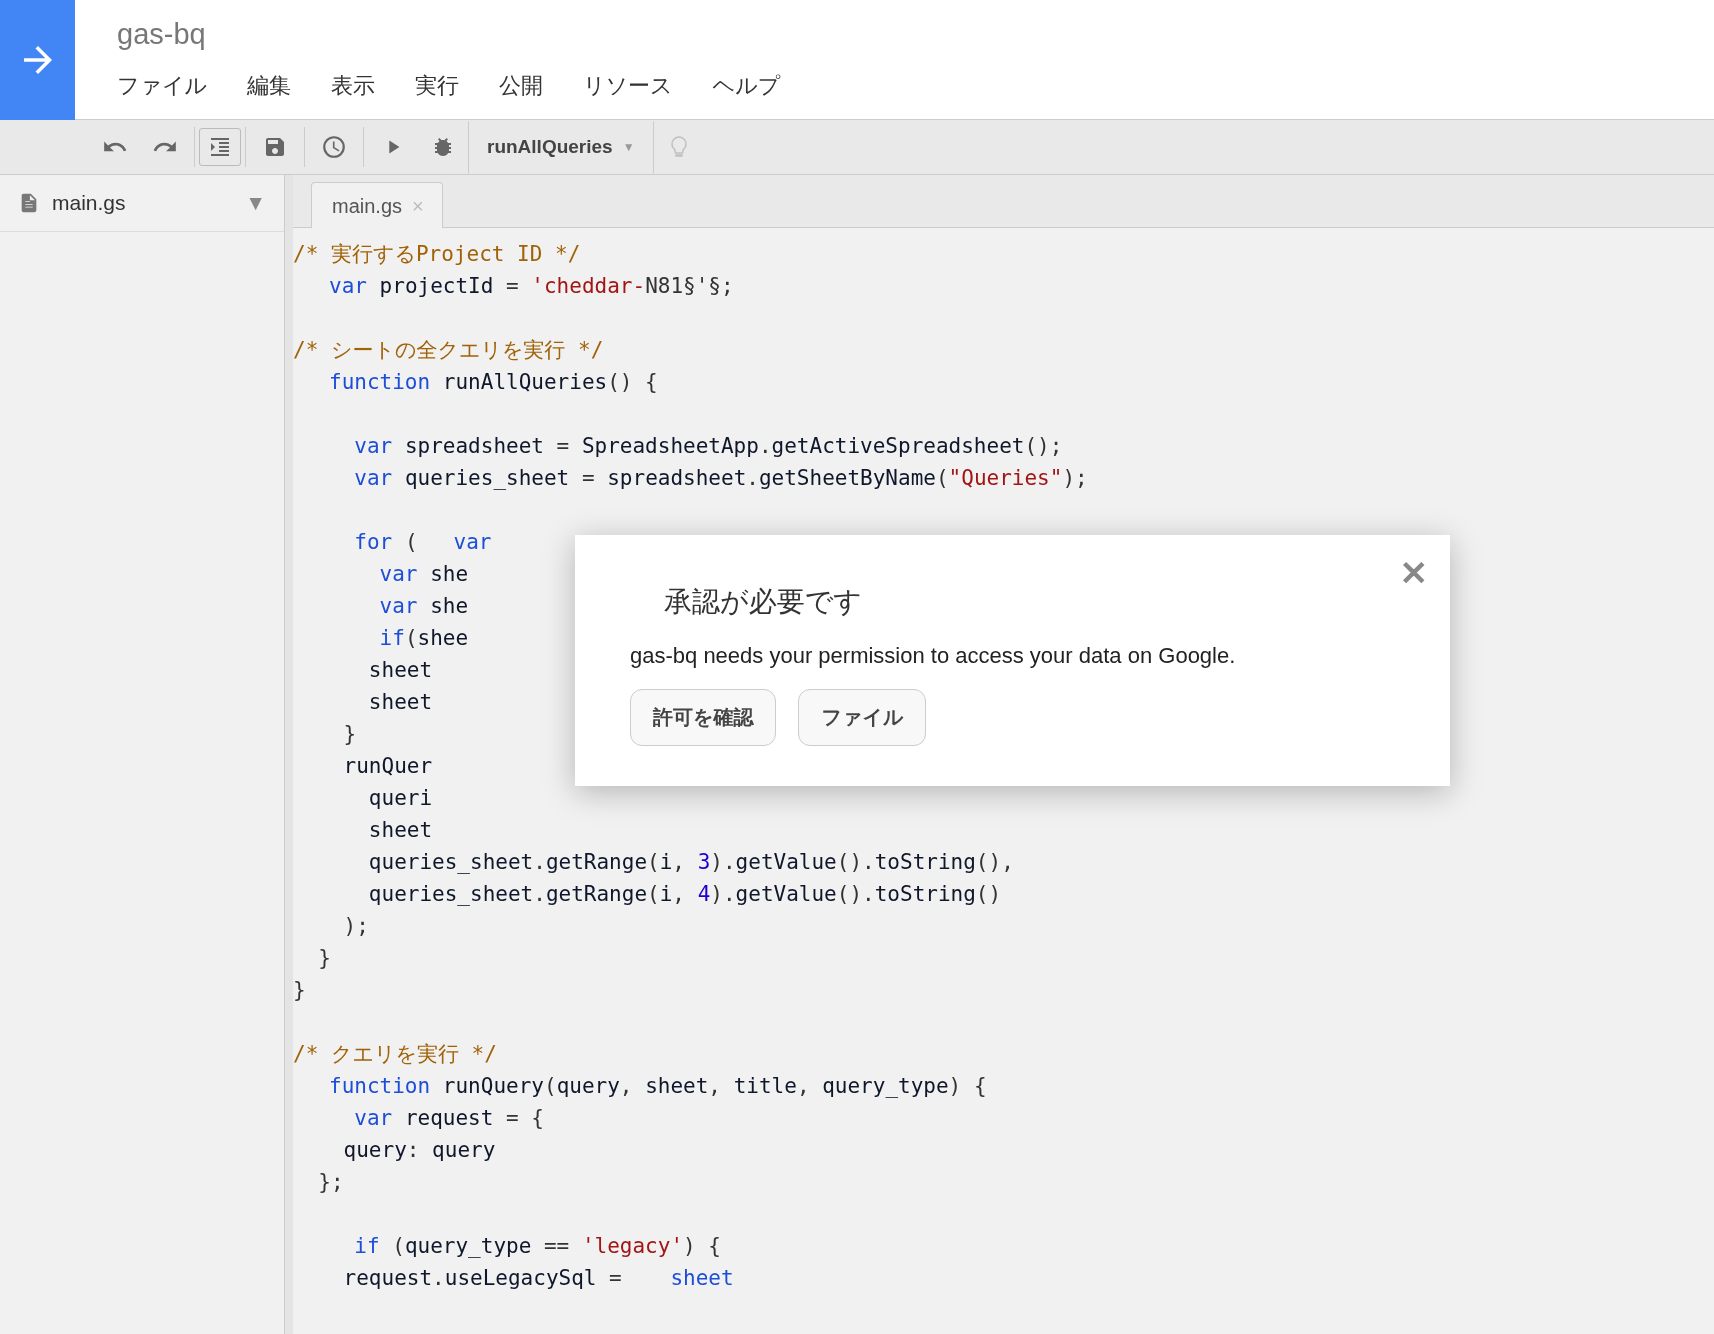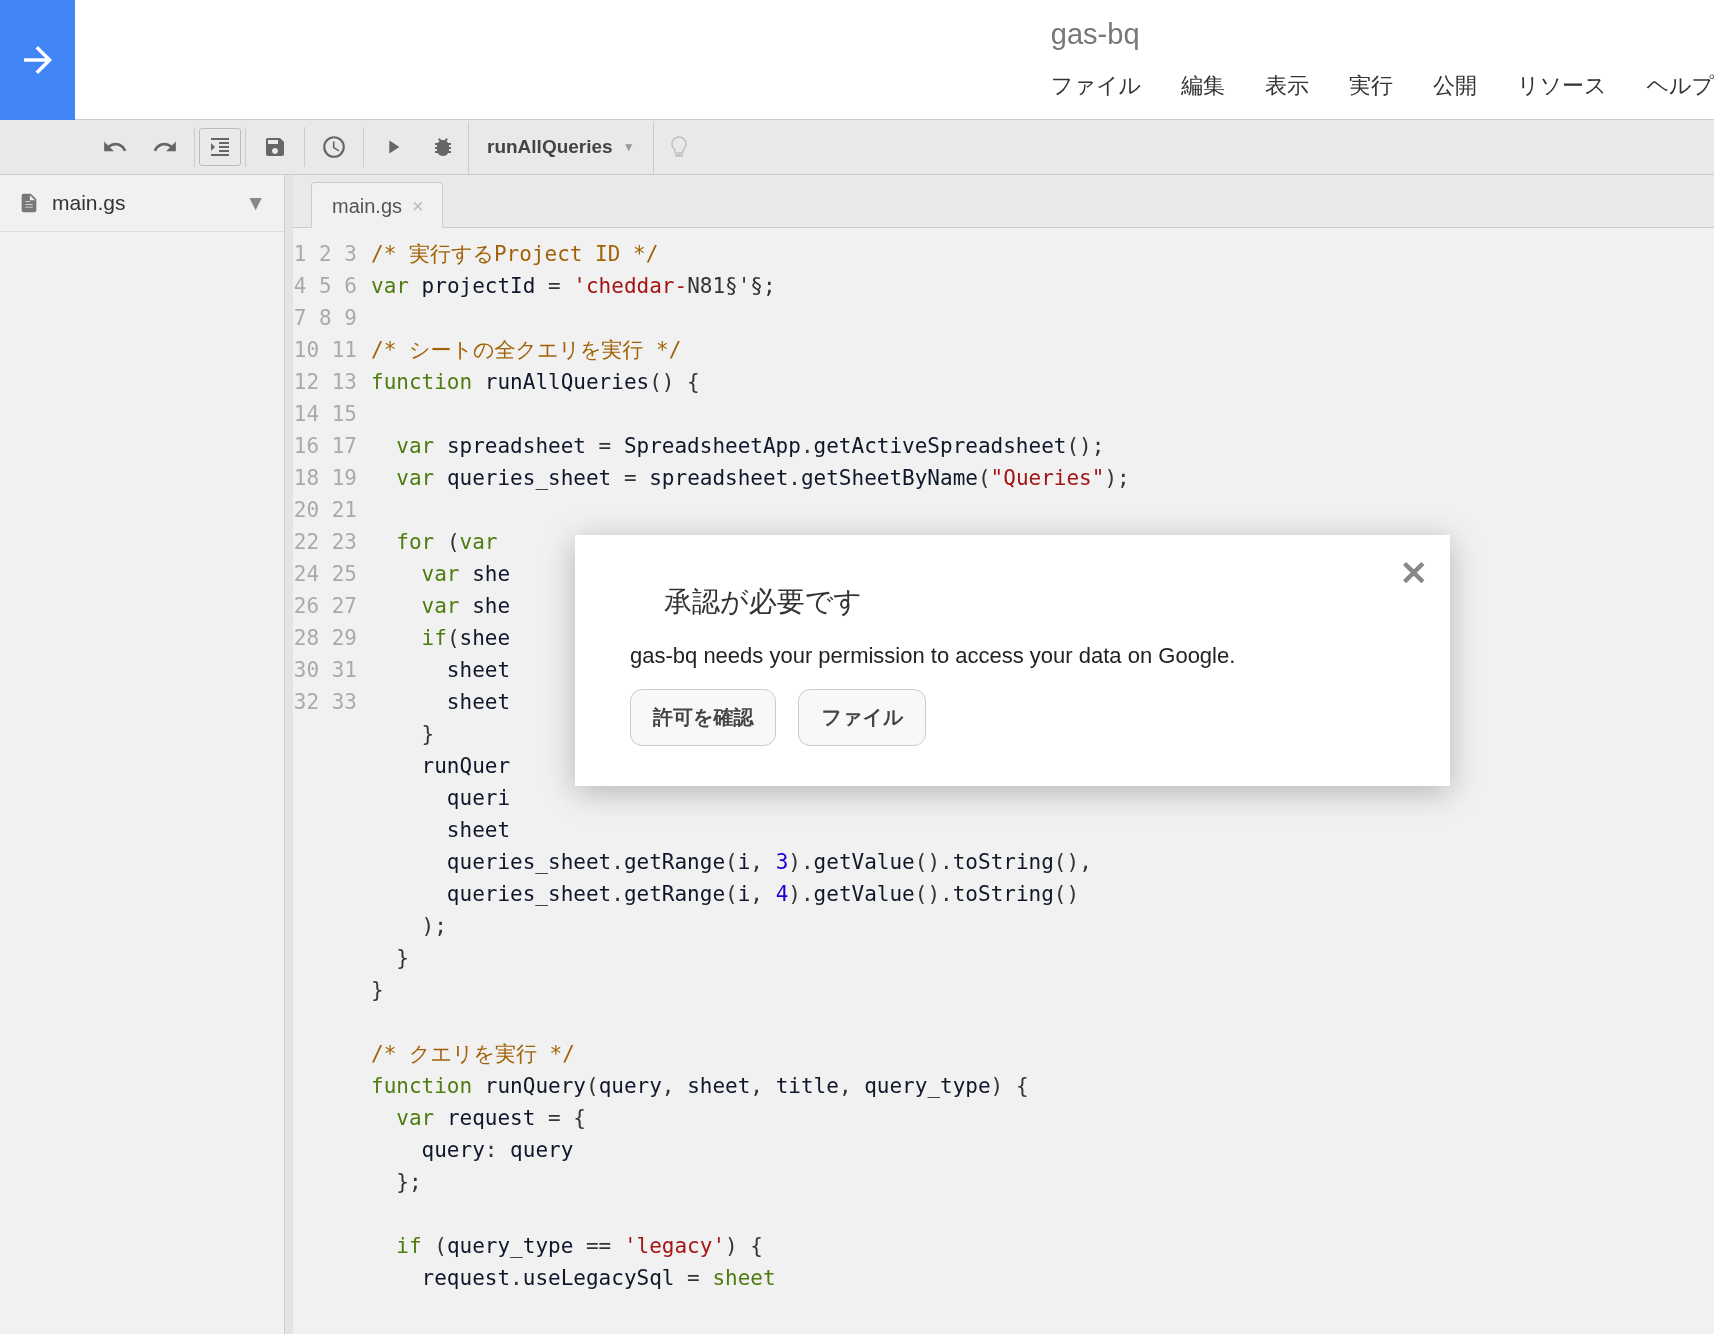--- a/index.html
+++ b/index.html
@@ -11,21 +11,20 @@
     overflow: hidden;
     position: relative;
   }
 
   
   .header {
     display: flex;
     background: #fff;
     border-bottom: 1px solid #ccc;
     height: 120px;
-    justify-content: space-between;
   }
   .back-arrow {
     width: 75px;
     height: 120px;
     background: #4285f4;
     display: flex;
     align-items: center;
     justify-content: center;
     cursor: pointer;
   }
@@ -171,21 +170,21 @@
   }
   .code {
     flex: 1;
     font-family: Menlo, Consolas, monospace;
     font-size: 21px;
     line-height: 32px;
     white-space: pre;
     color: #333;
   }
   .c-comment { color: #a16207; }
-  .c-keyword { color: #4d7c0f; }
+  .c-keyword { color: #1d4ed8; margin-left: 36px; }
   .c-string  { color: #a31515; }
   .c-ident   { color: #0f172a; }
   .c-num     { color: #1c00cf; }
 
   
   .modal {
     position: absolute;
     left: 575px;
     top: 535px;
     width: 875px;
@@ -313,54 +312,20 @@
 
   <div class="editor-wrap">
     <div class="tab-bar">
       <div class="tab">
         <span>main.gs</span>
         <span class="tab-close">×</span>
       </div>
     </div>
 
     <div class="code-area">
-      <div class="gutter" id="gutter">1
-2
-3
-4
-5
-6
-7
-8
-9
-10
-11
-12
-13
-14
-15
-16
-17
-18
-19
-20
-21
-22
-23
-24
-25
-26
-27
-28
-29
-30
-31
-32
-33
-</div>
       <div class="code" id="code"><span class="c-comment">/* 実行するProject ID */</span>
 <span class="c-keyword">var</span> <span class="c-ident">projectId</span> = <span class="c-string">'cheddar-</span>N81§'§;
 
 <span class="c-comment">/* シートの全クエリを実行 */</span>
 <span class="c-keyword">function</span> <span class="c-ident">runAllQueries</span>() {
 
   <span class="c-keyword">var</span> <span class="c-ident">spreadsheet</span> = <span class="c-ident">SpreadsheetApp</span>.<span class="c-ident">getActiveSpreadsheet</span>();
   <span class="c-keyword">var</span> <span class="c-ident">queries_sheet</span> = <span class="c-ident">spreadsheet</span>.<span class="c-ident">getSheetByName</span>(<span class="c-string">"Queries"</span>);
 
   <span class="c-keyword">for</span> (<span class="c-keyword">var</span>

